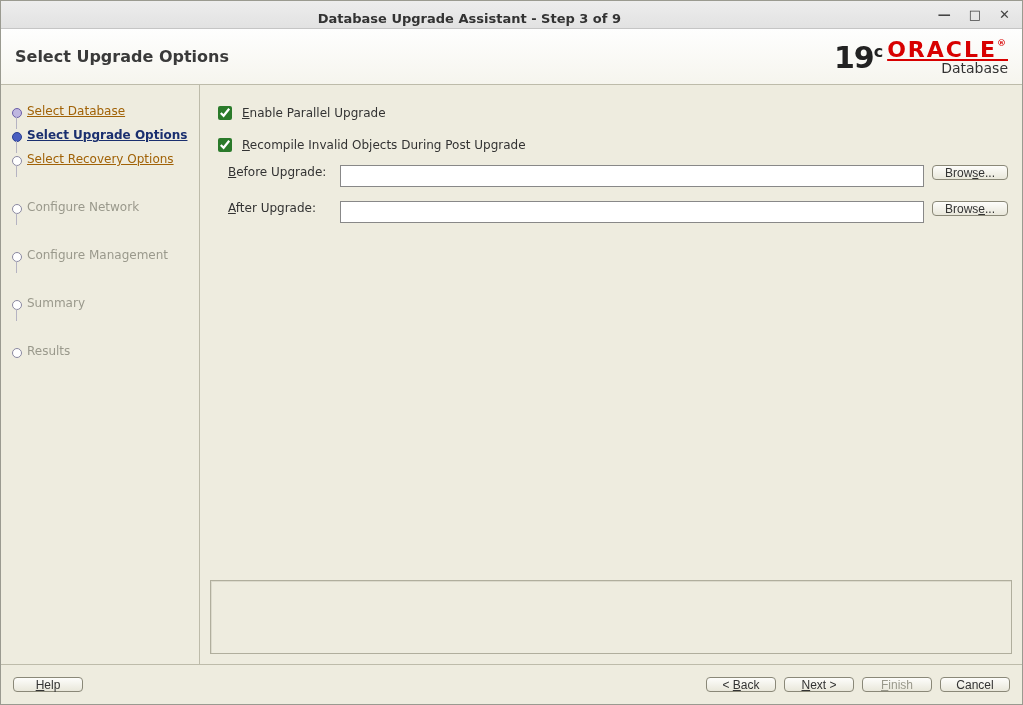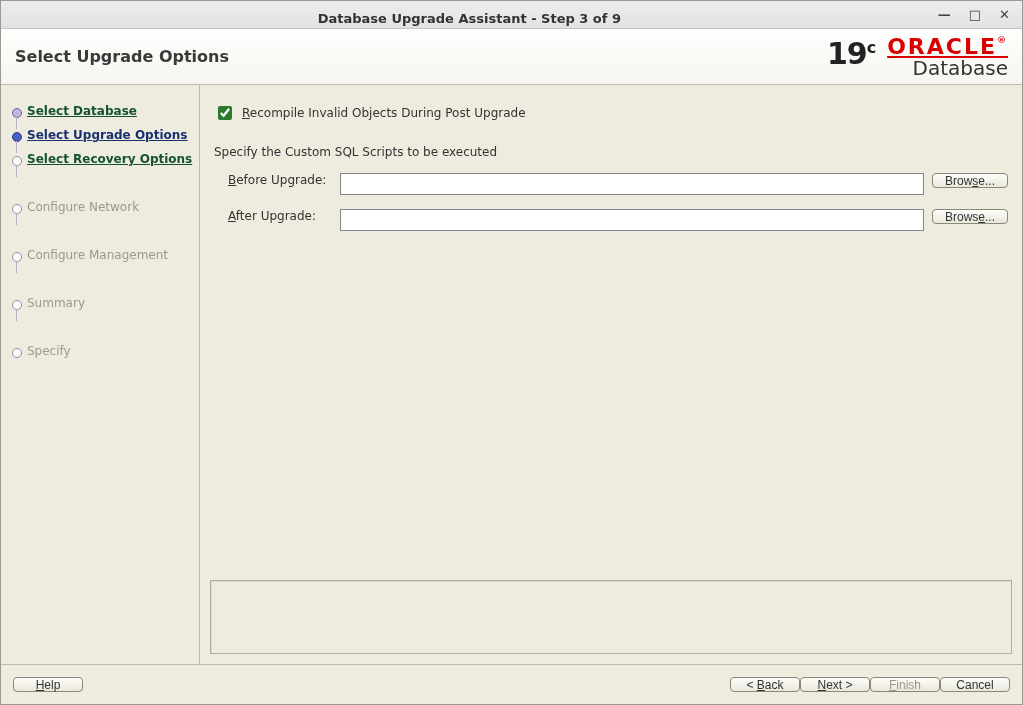--- a/index.html
+++ b/index.html
@@ -53,41 +53,41 @@
   }
   .header h1 {
     margin: 0;
     font-size: 16px;
     font-weight: bold;
     color: #3a3a3a;
     flex: 1;
   }
   .branding {
     display: flex;
-    align-items: flex-start;
-    gap: 12px;
+    align-items: flex-end;
+    gap: 5px;
   }
   .brand-ver {
     font-size: 30px;
     font-weight: 900;
     color: #222;
     letter-spacing: -1px;
   }
   .brand-ver sup { font-size: 16px; vertical-align: super; }
   .brand-right { text-align: right; line-height: 1; }
   .brand-oracle {
     font-size: 22px;
     font-weight: 900;
     letter-spacing: 2px;
     color: #d80000;
     text-decoration: underline;
   }
   .brand-oracle .reg { font-size: 9px; vertical-align: top; }
   .brand-db {
-    font-size: 20px;
+    font-size: 14px;
     color: #333;
     text-align: right;
   }
   .body {
     flex: 1;
     display: flex;
     min-height: 0;
   }
   .sidebar {
     width: 199px;
@@ -115,23 +115,22 @@
     position: absolute;
     left: 9px; top: 18px;
     width: 1px; height: 12px;
     background: #b5b3c2;
   }
   .steps li:last-child::after { display: none; }
   .steps li.done::before { background: #bfb7e0; border-color: #6a5ea8; }
   .steps li.current::before { background: #4a5fc0; border-color: #2a3f90; }
   .steps li.pending { color: #9a998c; margin-top: 24px; }
   .steps a {
-    color: #14532d;
+    color: #a16207;
     text-decoration: underline;
-    font-weight: bold;
   }
   .steps li.current a {
     font-weight: bold;
     color: #1a2f6f;
   }
   .main {
     flex: 1;
     display: flex;
     flex-direction: column;
     background: #eeecdf;
@@ -198,21 +197,21 @@
   .footer {
     height: 40px;
     border-top: 1px solid #bdbbaa;
     background: #eeecdf;
     display: flex;
     align-items: center;
     padding: 0 12px;
   }
   .footer .spacer { flex: 1; }
   .footer .btn { min-width: 70px; }
-  .footer .btn + .btn { margin-left: 0; }
+  .footer .btn + .btn { margin-left: 8px; }
   .footer .btn.disabled { color: #9a998c; }
   u { text-decoration: underline; }
 </style>
 </head>
 <body>
 
 <div class="window">
 
   <div class="titlebar">
     <div class="title">Database Upgrade Assistant - Step 3 of 9</div>
@@ -241,33 +240,36 @@
   <div class="body">
 
     <nav class="sidebar">
       <ul class="steps">
         <li class="done"><a>Select Database</a></li>
         <li class="current"><a>Select Upgrade Options</a></li>
         <li class=""><a>Select Recovery Options</a></li>
         <li class="pending"><span>Configure Network</span></li>
         <li class="pending"><span>Configure Management</span></li>
         <li class="pending"><span>Summary</span></li>
-        <li class="pending"><span>Specify</span></li>
+        <li class="pending"><span>Results</span></li>
       </ul>
     </nav>
 
     <div class="main">
       <div class="form-area">
 
+        <div class="chk-row">
+          <input type="checkbox" checked="" style="">
+          <span><u>E</u>nable Parallel Upgrade</span>
+        </div>
         <div class="chk-row">
           <input type="checkbox" checked="" style="">
           <span><u>R</u>ecompile Invalid Objects During Post Upgrade</span>
         </div>
 
-        <div class="section-label">Specify the Custom SQL Scripts to be executed</div>
 
         <div class="file-row">
           <label><u>B</u>efore Upgrade:</label>
           <input type="text" value="" style="">
           <button class="btn">Brow<u>s</u>e...</button>
         </div>
         <div class="file-row">
           <label><u>A</u>fter Upgrade:</label>
           <input type="text" value="" style="">
           <button class="btn">Brows<u>e</u>...</button>

